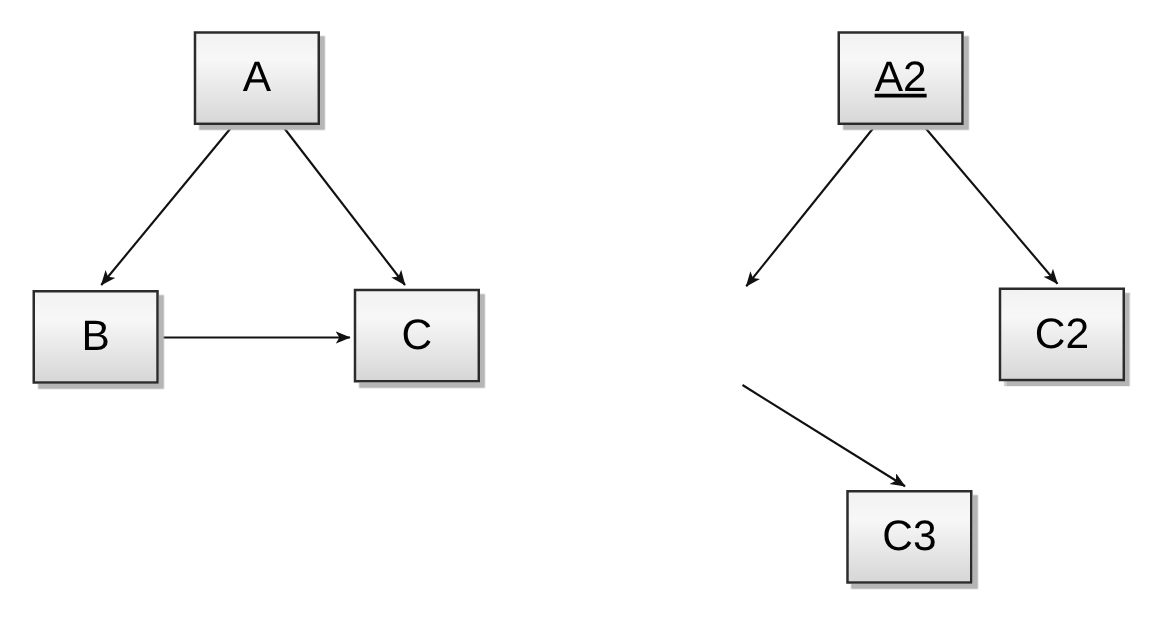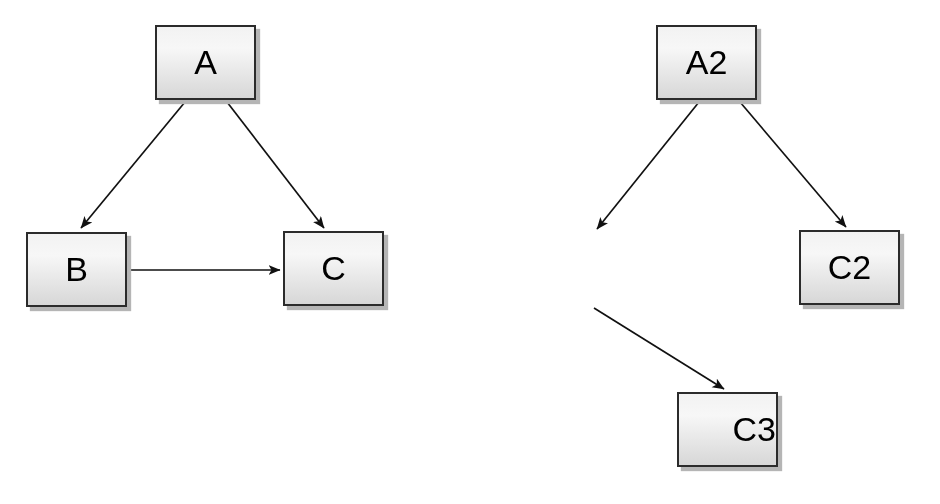--- a/index.html
+++ b/index.html
@@ -39,24 +39,24 @@
   }
   .edge {
     stroke: #111111;
     stroke-width: 1.7;
     fill: none;
   }
   
   #node-a  { left: 155px; top: 25px;  }
   #node-b  { left: 26px;  top: 232px; }
   #node-c  { left: 283px; top: 231px; }
-  #node-a2 { left: 656px; top: 25px;  }
+  #node-a2 { left: 670px; top: 25px; text-decoration: underline;  }
   #node-b2 { left: 543px; top: 232px; }
   #node-c2 { left: 799px; top: 230px; }
-  #node-c3 { left: 677px; top: 392px; justify-content: flex-end; }
+  #node-c3 { left: 677px; top: 392px; }
 </style>
 </head>
 <body>
 
 <div id="canvas">
 
   <svg id="edge-layer" viewBox="0 0 940 504" xmlns="http://www.w3.org/2000/svg">
     <defs>
       <marker id="arrowhead" markerWidth="13" markerHeight="11" refX="11.5" refY="5" orient="auto" markerUnits="userSpaceOnUse">
         <path d="M0,0 L12,5 L0,10 L3,5 Z" fill="#111111"></path>

